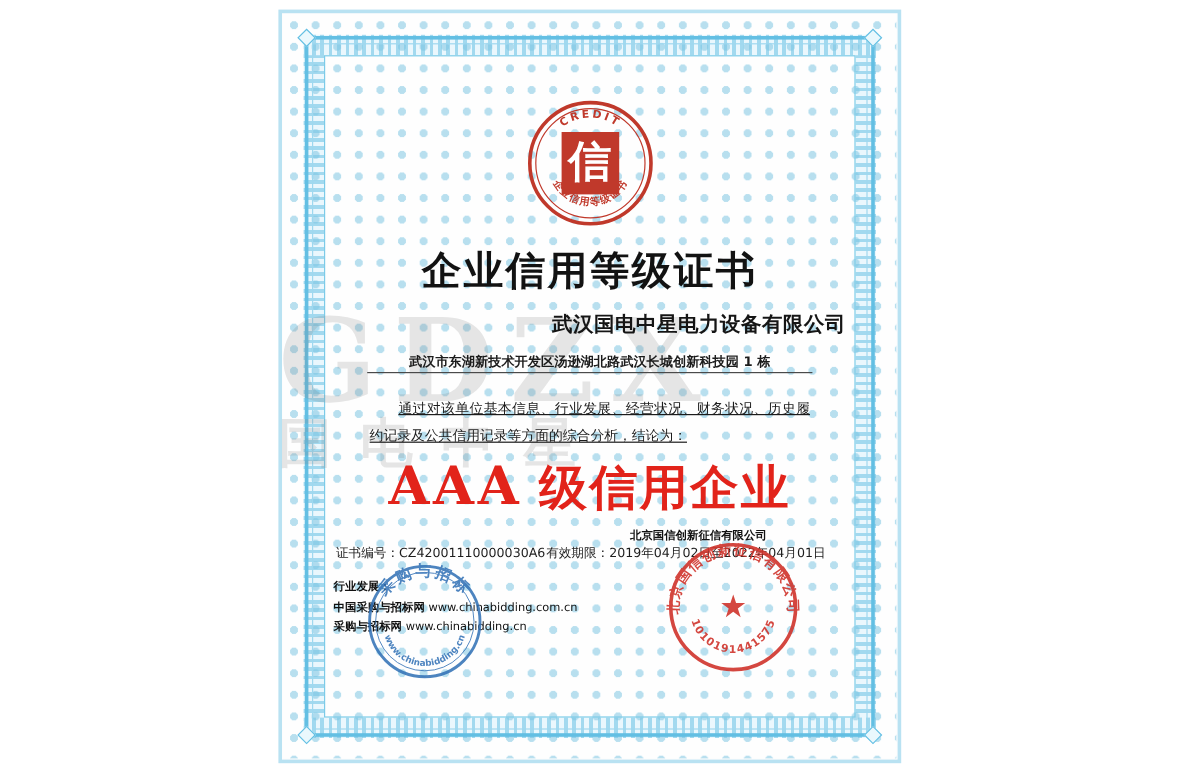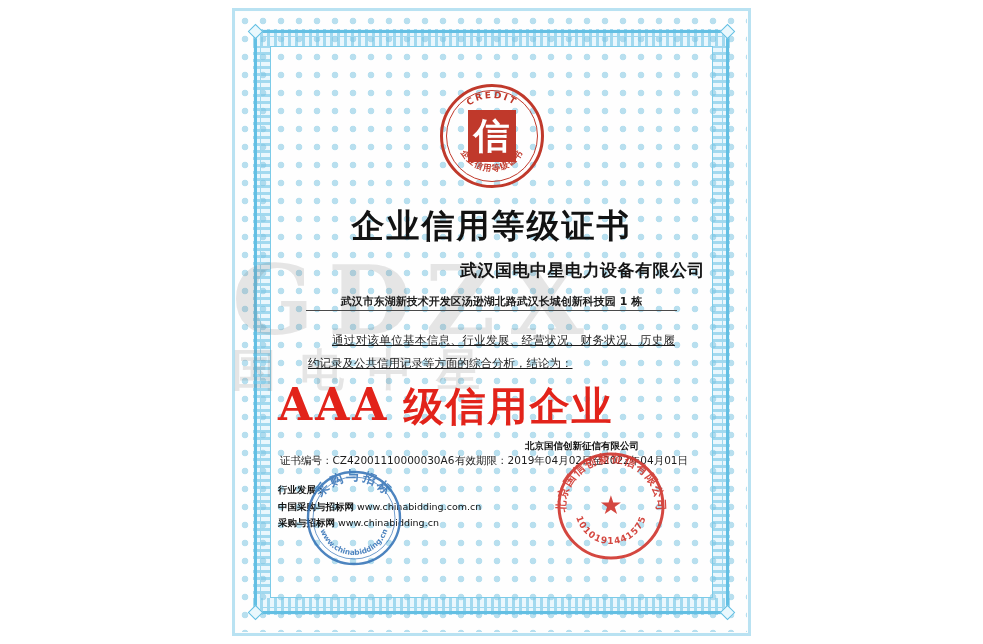--- a/index.html
+++ b/index.html
@@ -216,20 +216,21 @@
     color: #1c1c1c;
     text-align: justify;
     text-indent: 24px;
     text-decoration: underline;
   }
   #grade-line {
     position: absolute;
     top: 325px;
     left: 0;
     right: 0;
+    text-align: center;
     color: #e2231a;
     white-space: nowrap;
   }
   #grade-line .grade-aaa {
     font-family: "DejaVu Serif", "Liberation Serif", serif;
     font-size: 44px;
     font-weight: 700;
     letter-spacing: 3px;
   }
   #grade-line .grade-cn {

